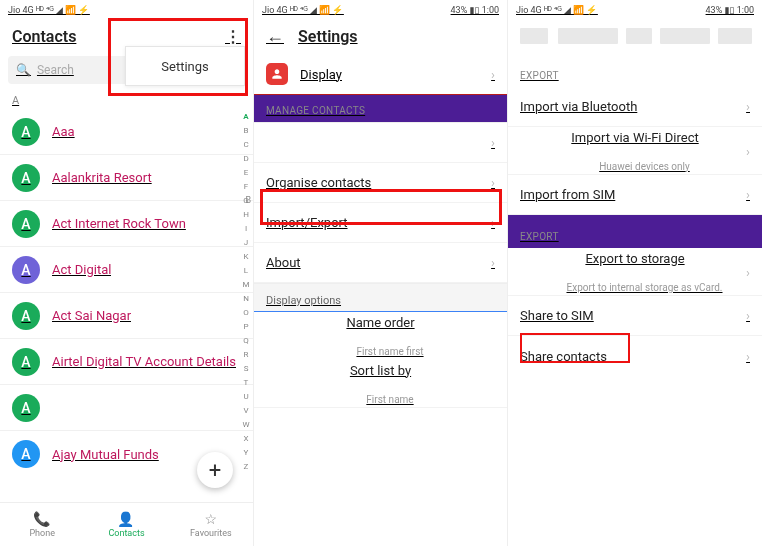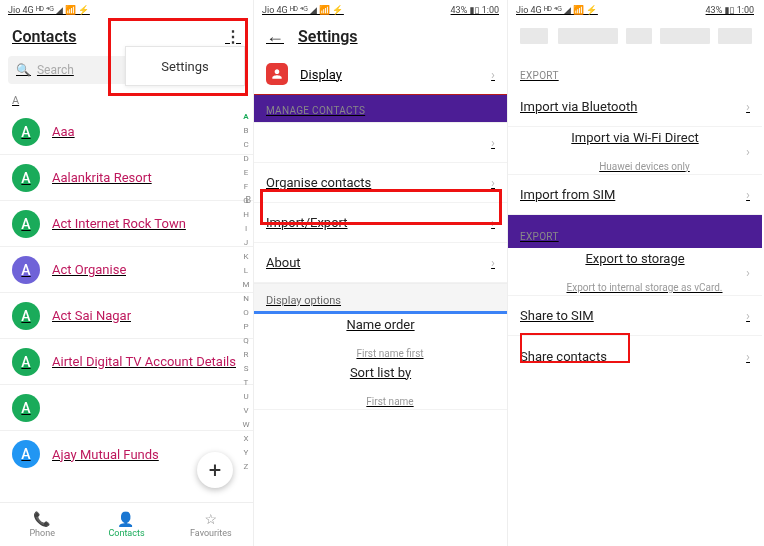--- a/index.html
+++ b/index.html
@@ -34,21 +34,21 @@
   
   .acct-row { display: flex; align-items: center; height: 40px; padding: 0 12px; gap: 12px; }
   .acct-ico { width: 22px; height: 22px; border-radius: 5px; background: #e53935; display: flex; align-items: center; justify-content: center; }
   .acct-ico svg { width: 14px; height: 14px; fill: #fff; }
   .section-title { font-size: 10px; color: #888; padding: 10px 12px 6px 12px; letter-spacing: .3px; background: #4c1d95; border-top: 1px solid #b91c1c; border-bottom: 1px solid #eee;}
   .set-row { display: flex; align-items: center; height: 40px; padding: 0 12px; font-size: 13px; color: #222; border-bottom: 1px solid #f2f2f2; position: relative; }
   .set-row .chev { margin-left: auto; color: #bbb; font-size: 13px; }
   .set-sub { font-size: 10px; color: #999; margin-top: 16px; padding-left: 19px; }
   .set-row.tall { height: 48px; flex-direction: column; align-items: center; justify-content: center; gap: 0; }
   .set-row.tall .chev { position: absolute; right: 12px; top: 50%; transform: translateY(-50%); }
-  .subheader { font-size: 11px; color: #666; padding: 10px 12px 4px 12px; background: #f5f5f5; border-top: 1px solid #eee; border-bottom: 3px solid #3b82f6;}
+  .subheader { font-size: 11px; color: #666; padding: 10px 12px 4px 12px; background: #f5f5f5; border-top: 1px solid #eee; border-bottom: 1px solid #3b82f6;}
   
   .blurry-title { height: 36px; position: relative; }
   .blurblock { position: absolute; background: #e8e8e8; border-radius: 1px; }
   .chev3 { margin-left: auto; color: #bbb; font-size: 13px; }
 </style>
 </head>
 <body>
 
 <div class="phones">
 
@@ -77,21 +77,21 @@
         <div class="contact-row">
           <div class="avatar green">A</div>
           <div class="cname">Aalankrita Resort</div>
         </div>
         <div class="contact-row">
           <div class="avatar green">A</div>
           <div class="cname">Act Internet Rock Town</div>
         </div>
         <div class="contact-row">
           <div class="avatar purple">A</div>
-          <div class="cname">Act Organise</div>
+          <div class="cname">Act Digital</div>
         </div>
         <div class="contact-row">
           <div class="avatar green">A</div>
           <div class="cname">Act Sai Nagar</div>
         </div>
         <div class="contact-row">
           <div class="avatar green">A</div>
           <div class="cname">Airtel Digital TV Account Details</div>
         </div>
         <div class="contact-row">

